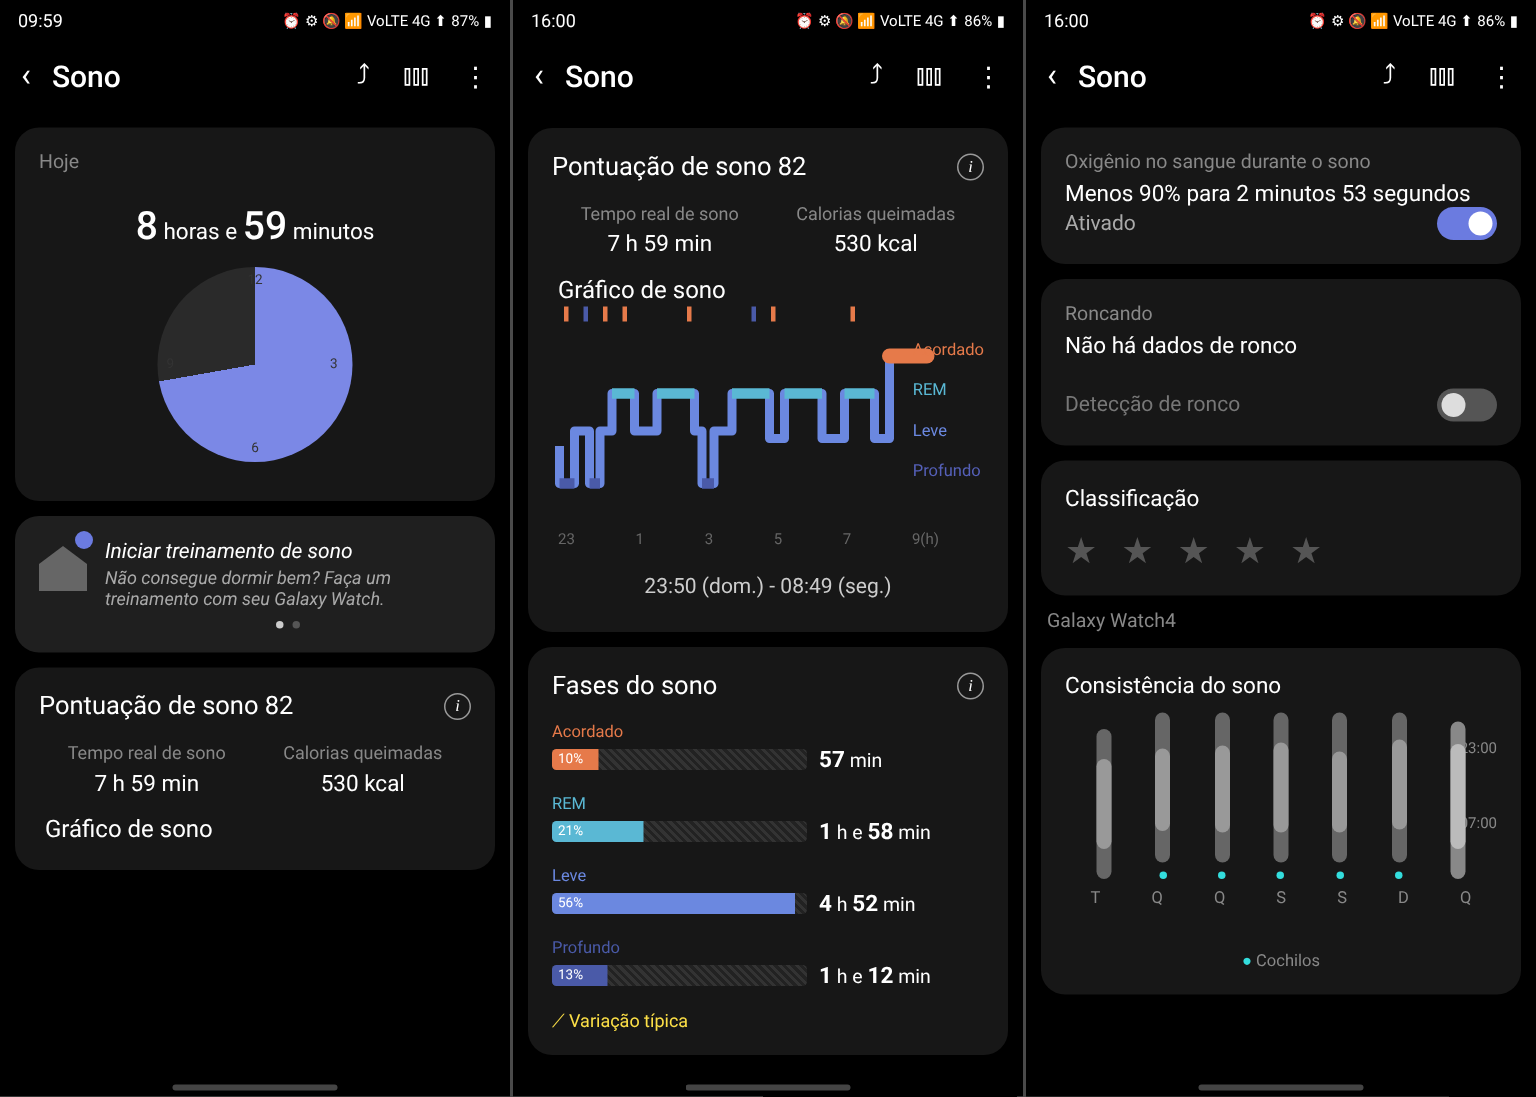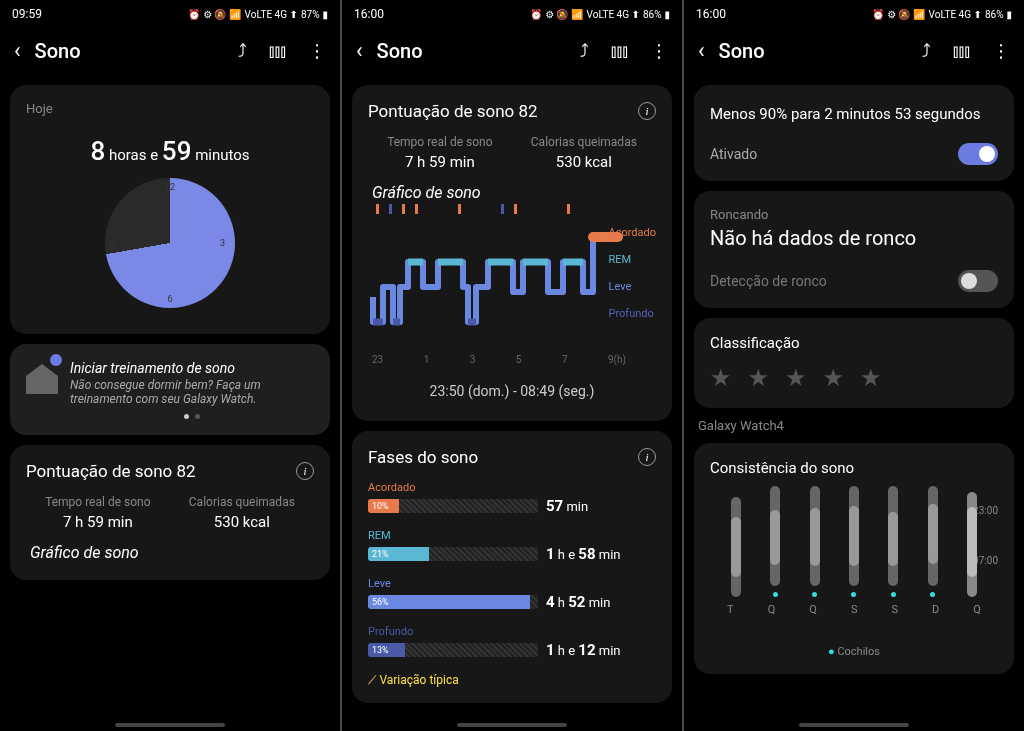--- a/index.html
+++ b/index.html
@@ -26,21 +26,21 @@
   .dot { width:5px; height:5px; border-radius:50%; background:#555; } .dot.active{background:#ccc;}
   .coach-card { background:#1f1f1f; border-radius:16px; padding:16px; margin-bottom:10px; display:flex; gap:12px;font-style:italic; }
   .house { width:32px; height:30px; background:#666; clip-path:polygon(50% 0,100% 40%,100% 100%,0 100%,0 40%); position:relative; margin-top:4px; }
   .moon { position:absolute; top:-6px; right:-4px; width:12px; height:12px; border-radius:50%; background:#6b7be0; }
   .coach-t { font-size:14px; } .coach-s{font-size:12px;color:#aaa;margin-top:2px;}
   .score-row { display:flex; justify-content:space-between; align-items:center; margin-bottom:14px; }
   .score-t { font-size:17px; }
   .info-i { width:18px;height:18px;border:1.5px solid #999;border-radius:50%;display:flex;align-items:center;justify-content:center;font-size:11px;font-style:italic;font-family:serif; }
   .two-col { display:flex; justify-content:space-around; text-align:center; }
   .col-l { font-size:12px; color:#888; margin-bottom:4px; } .col-v{font-size:15px;}
-  .sec-t { font-size:16px; margin:12px 0 2px 4px;font-style:italic; }
+  .sec-t { font-size:16px; margin:12px 0 2px 4px; }
   
   .chart-box { position:relative; height:130px; margin-top:8px; }
   .stage-labels { position:absolute; right:0; top:4px; font-size:11px; display:flex; flex-direction:column; gap:14px; }
   .sl-awake{color:#e67a4a;} .sl-rem{color:#5ab8d4;} .sl-light{color:#6b88e0;} .sl-deep{color:#5560b8;}
   .chart-svg { width:260px; height:120px; }
   .xaxis { display:flex; justify-content:space-between; font-size:10px; color:#666; padding:0 30px 0 4px; margin-top:2px;}
   .range-t { text-align:center; font-size:14px; color:#ccc; margin:18px 0 6px; }
   .phase { margin-bottom:14px; }
   .ph-name { font-size:11px; margin-bottom:3px; }
   .ph-row { display:flex; align-items:center; gap:8px; }
@@ -270,31 +270,32 @@
     <span class="back">‹</span>
     <span class="title">Sono</span>
     <div class="header-icons">
       <span class="hi">⤴</span>
       <span class="hi">⫾⫾⫾</span>
       <span class="hi">⋮</span>
     </div>
   </div>
   <div class="content">
     <div class="card">
+      <div class="label-dim">Oxigênio no sangue durante o sono</div>
       <div style="font-size:15px;margin-top:4px">Menos 90% para 2 minutos 53 segundos</div>
-      <div class="row-sb" style="margin-top:20px">
+      <div class="row-sb" style="">
         <span style="color:#aaa;font-size:14px">Ativado</span>
         <div class="toggle on">
             <div class="knob"></div>
           </div>
       </div>
     </div>
     <div class="card">
       <div class="label-dim">Roncando</div>
-      <div style="font-size:20px;margin-top:4px">Não há dados de ronco</div>
+      <div style="font-size:15px;margin-top:4px">Não há dados de ronco</div>
       <div class="row-sb" style="margin-top:20px">
         <span style="color:#777;font-size:14px">Detecção de ronco</span>
         <div class="toggle">
             <div class="knob"></div>
           </div>
       </div>
     </div>
     <div class="card">
       <div style="font-size:15px">Classificação</div>
       <div class="stars">

